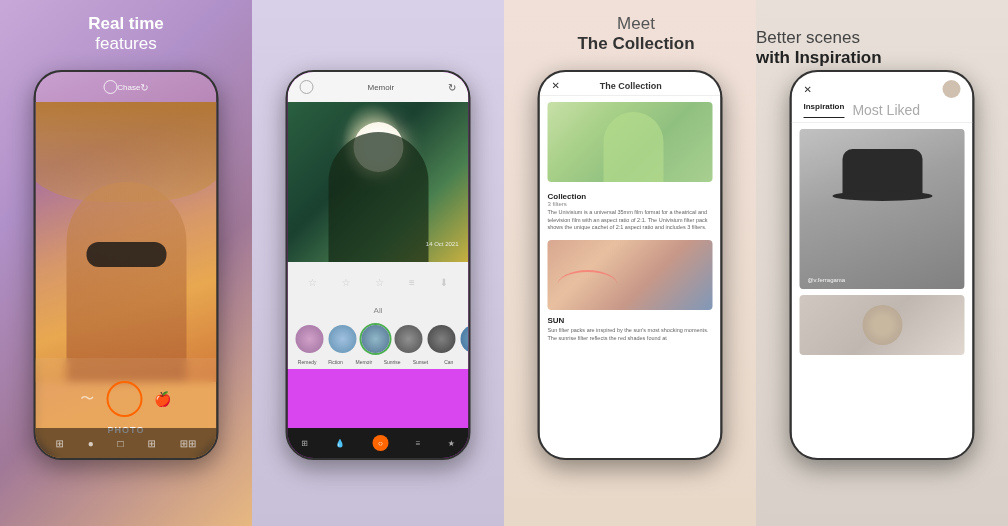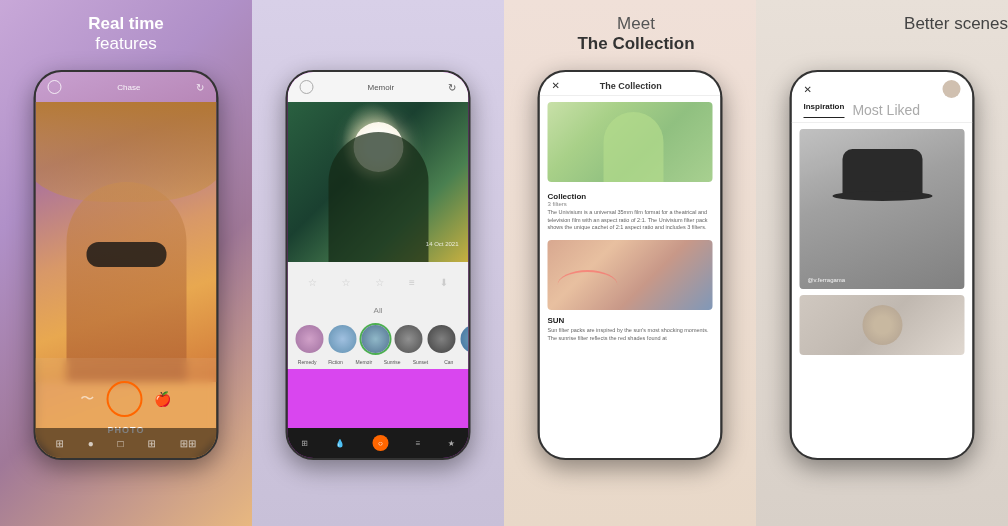--- a/index.html
+++ b/index.html
@@ -64,21 +64,21 @@
     .phone1-inner {
       width: 100%;
       height: 100%;
       background: linear-gradient(160deg, #c8a0d0 0%, #b888b8 20%, #d89060 50%, #e8a050 80%);
       position: relative;
       overflow: hidden;
     }
 
     .phone1-topbar {
       display: flex;
-      justify-content: space-between;
+      justify-content: center;
       align-items: center;
       padding: 8px 12px;
       position: relative;
       z-index: 5;
     }
 
     .circle-icon {
       width: 14px; height: 14px;
       border-radius: 50%;
       border: 1.5px solid rgba(255,255,255,0.8);
@@ -475,23 +475,23 @@
       line-height: 1.4;
     }
 
     
     .panel-4 {
       background: linear-gradient(180deg, #e8e0d8 0%, #d8d0c8 100%);
     }
 
     .panel-4 .header-text {
       position: absolute;
-      top: 14px;
+      top: 28px;
       left: 0; right: 0;
-      text-align: right;
+      text-align: left;
       z-index: 10;
     }
 
     .panel-4 .header-text .better {
       font-size: 17px;
       font-weight: 300;
       color: #444;
     }
 
     .panel-4 .header-text .inspiration {
@@ -727,20 +727,24 @@
       </div>
       <div class="coll-name-2">SUN</div>
       <div class="coll-desc-2">Sun filter packs are inspired by the sun's most shocking moments. The sunrise filter reflects the red shades found at</div>
     </div>
   </div>
 </div>
 
 <div class="phone-panel panel-4">
   <div class="header-text">
     <div class="better">Better scenes</div>
+    <div class="inspiration">
+      <span>with</span>
+      <strong>Inspiration</strong>
+    </div>
   </div>
   <div class="phone-mockup">
     <div class="phone4-inner">
       <div class="phone4-topbar">
         <span class="close-x">✕</span>
         <div class="avatar-small"></div>
       </div>
       <div class="phone4-tabs">
         <span class="tab-active">Inspiration</span>
         <span class="tab-inactive">Most Liked</span>

